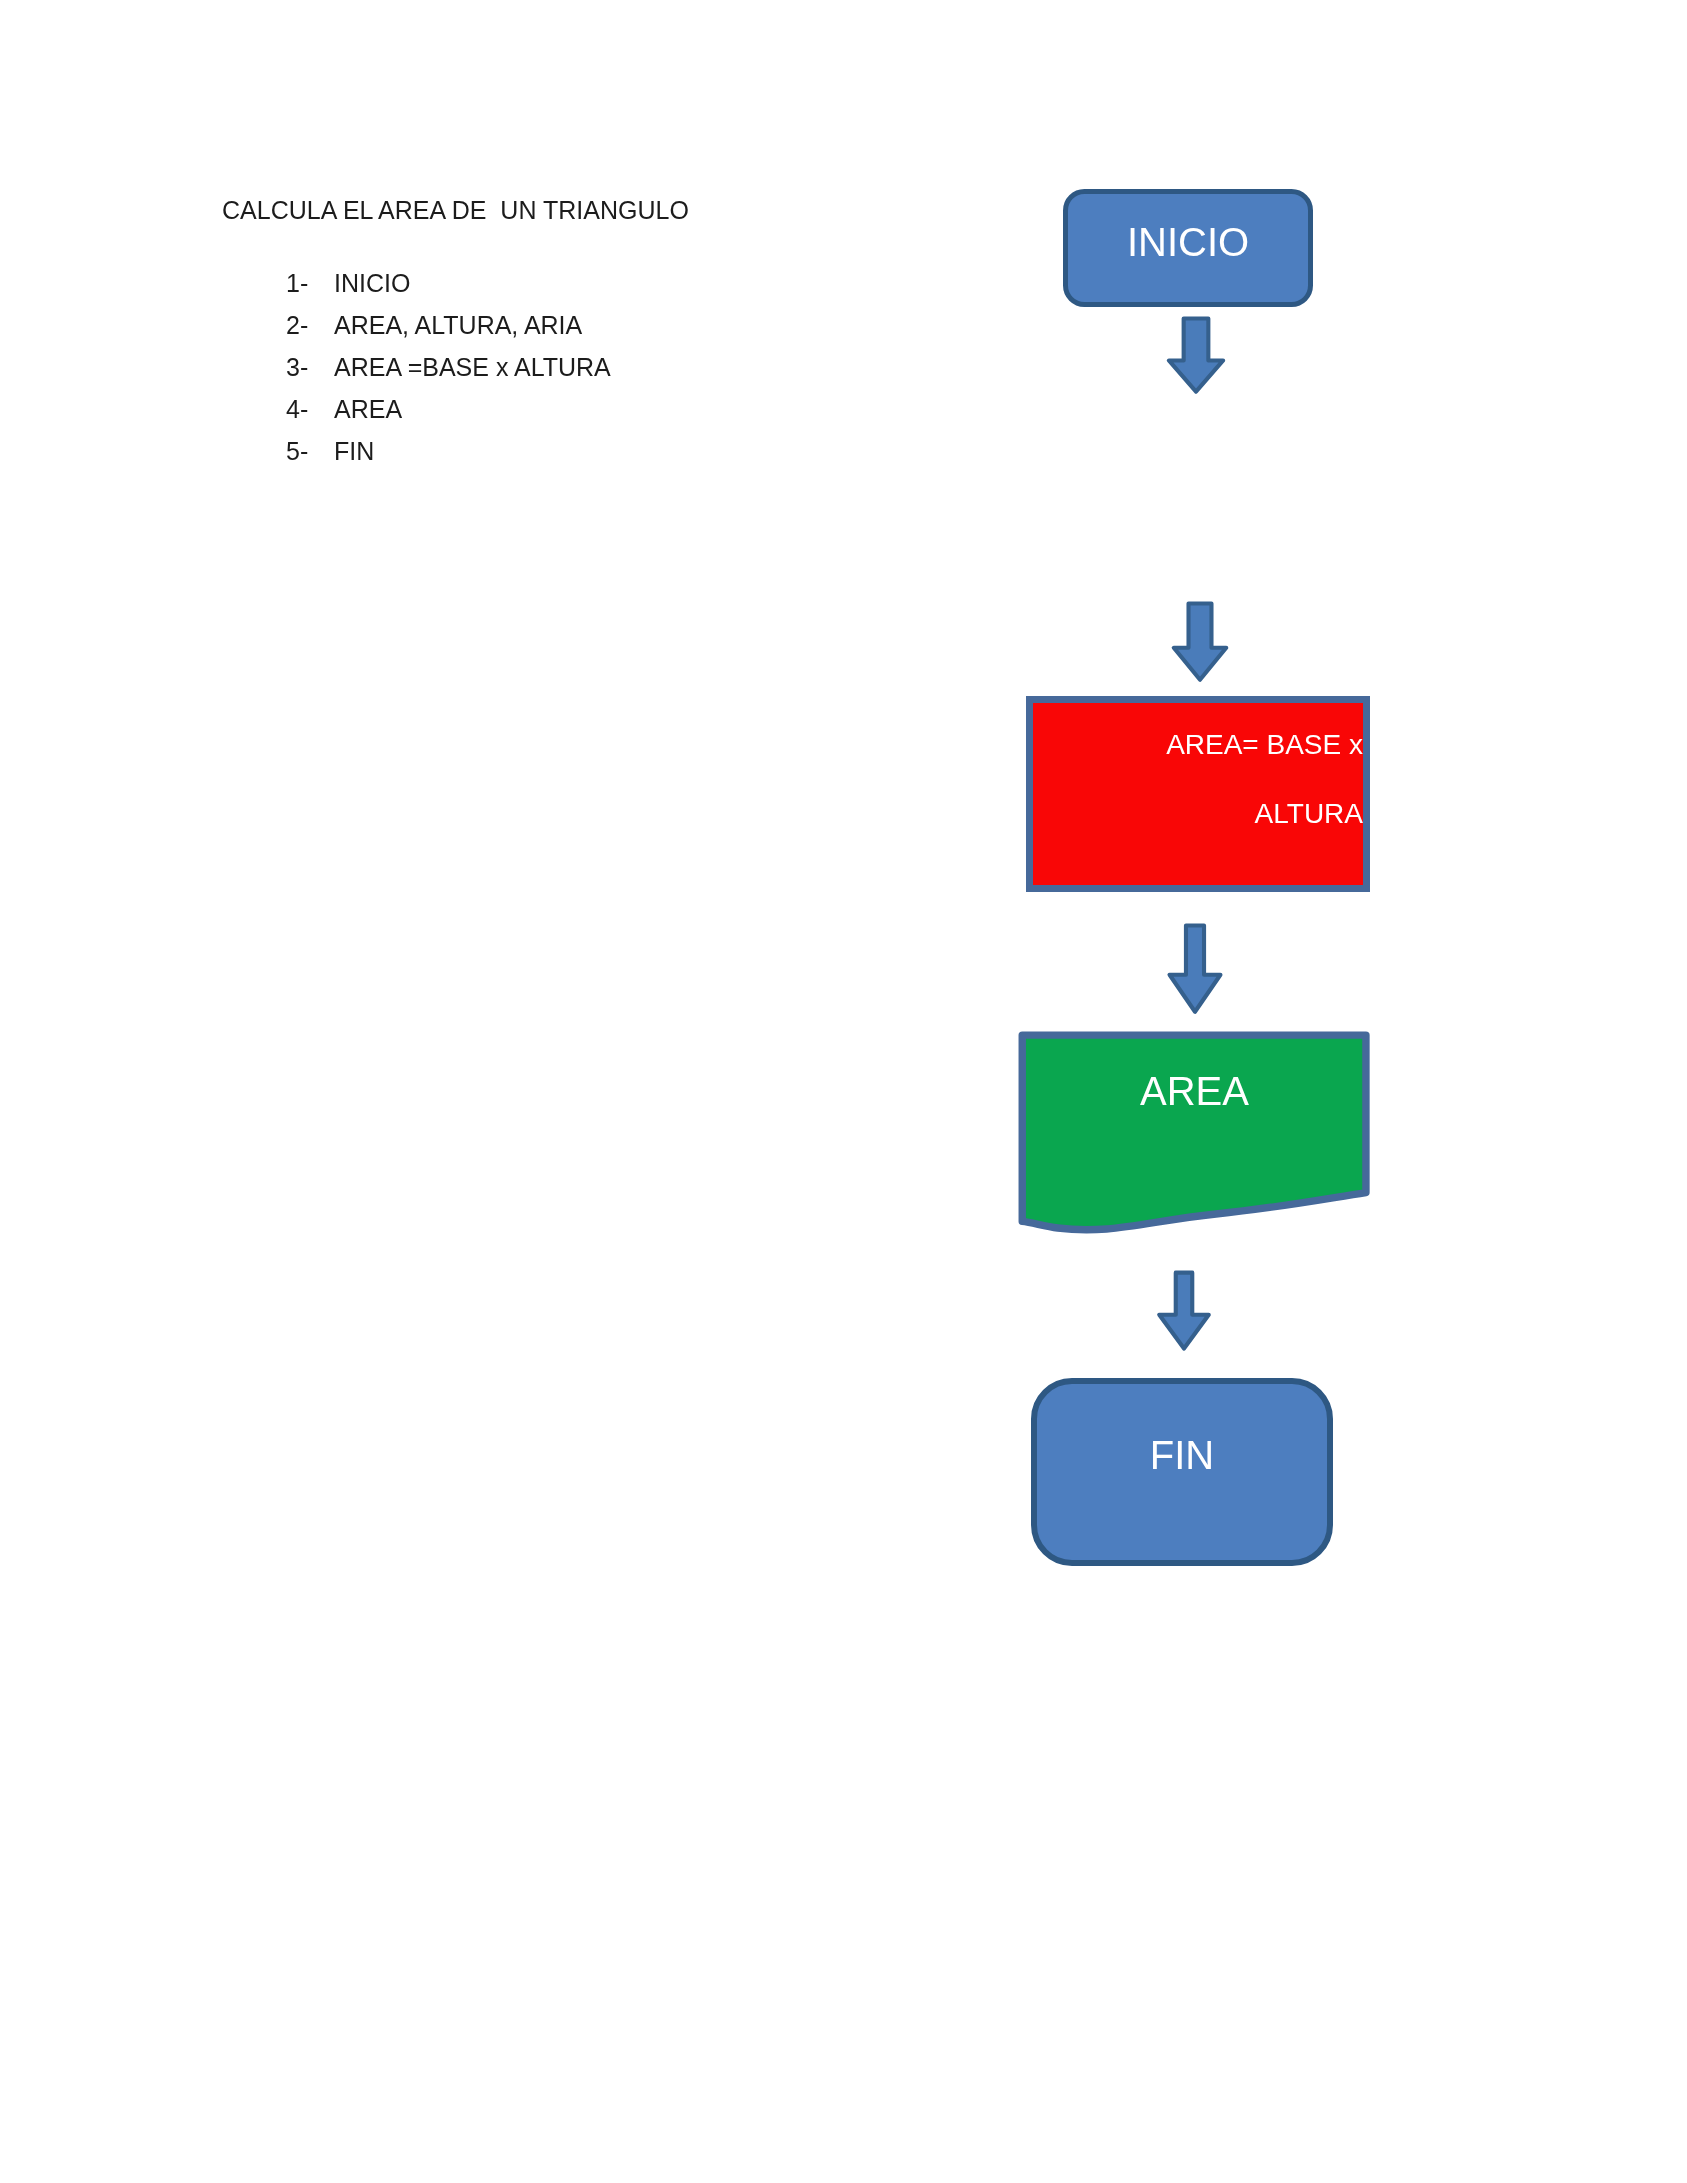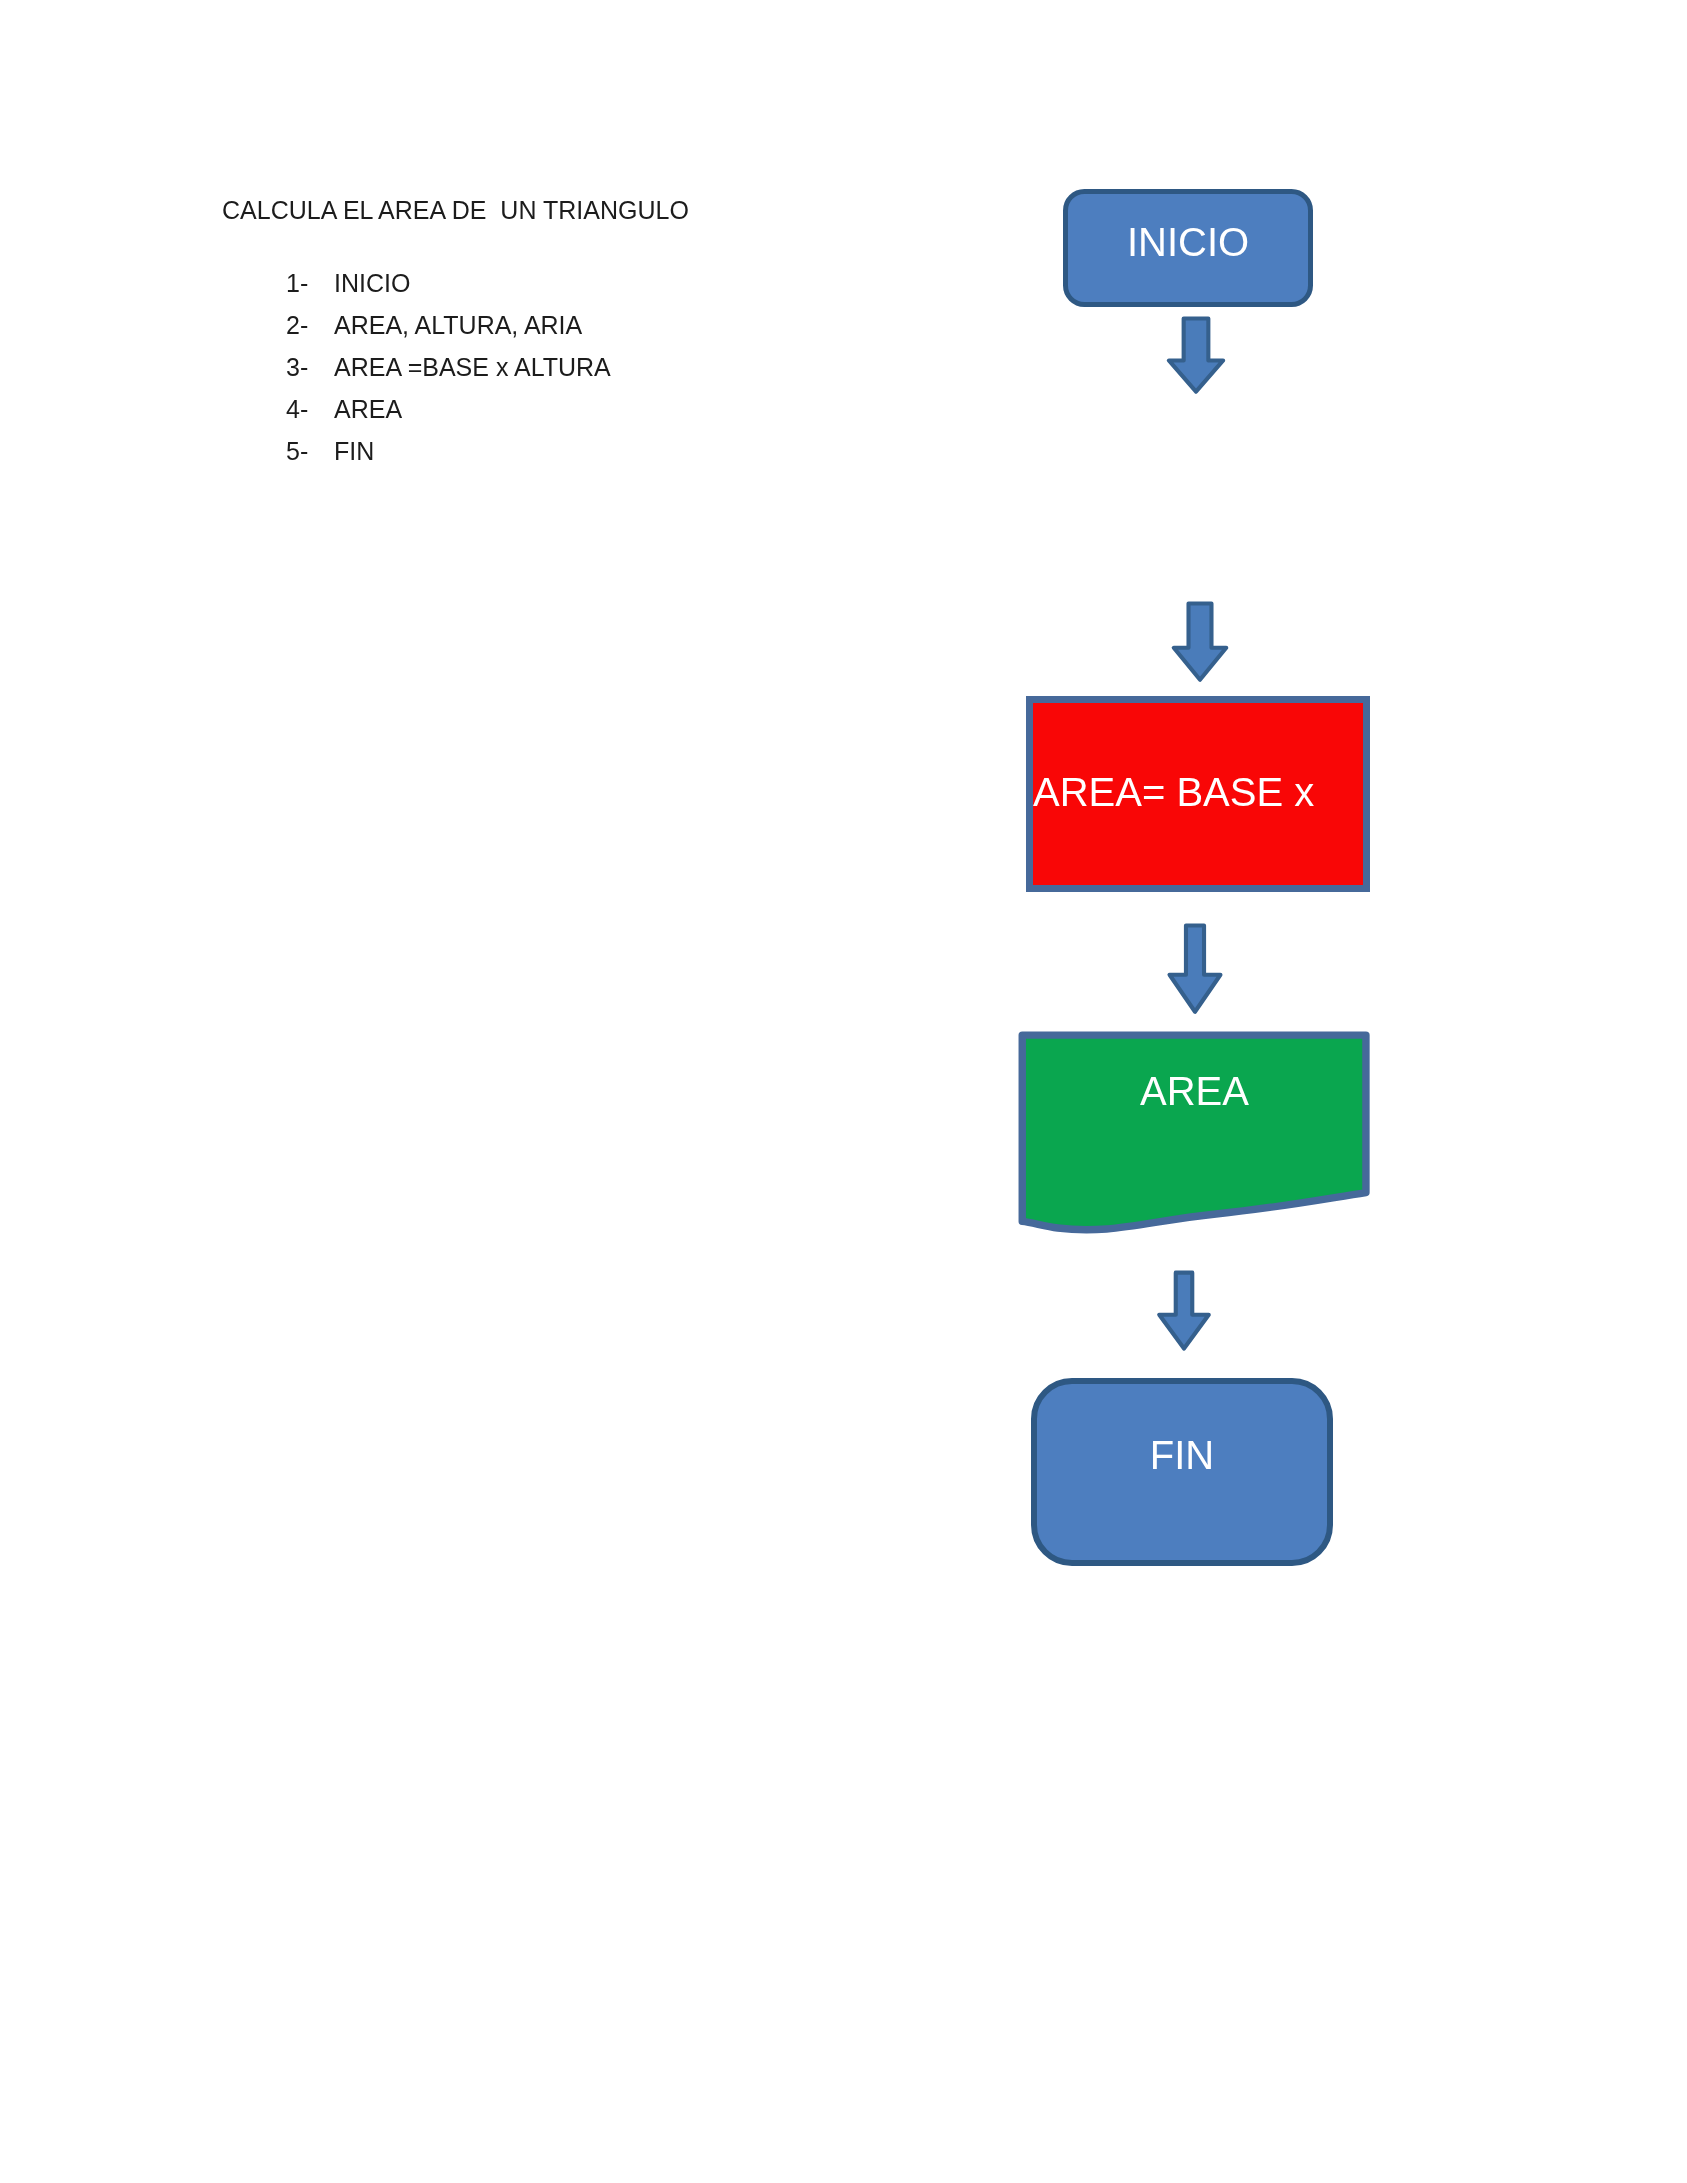--- a/index.html
+++ b/index.html
@@ -69,25 +69,24 @@
     position: absolute;
     left: 1026px; top: 696px;
     width: 344px; height: 196px;
     box-sizing: border-box;
     background: #f90606;
     border: 7.4px solid #46699a;
   }
   .proc-text {
     width: 100%;
     padding-top: 6.6px;
-    text-align: left;
+    text-align: right;
     color: #ffffff;
-    font-size: 40px;
+    font-size: 28px;
     line-height: 69px;
-    margin-top: 48px;
   }
 
   .shape-wrap { position: absolute; }
   .shape-wrap svg { display: block; }
 
   .parallelogram-wrap { left: 1022px; top: 437px; width: 353px; height: 161px; }
   .para-text {
     position: absolute;
     left: 0; top: 18px;
     width: 100%;
@@ -159,20 +158,21 @@
   </svg>
 
 
   <svg class="arrow arrow-2" viewBox="0 0 80 100">
     <path d="M26 3 H54 V57 H72 L40 96 L8 57 H26 Z"></path>
   </svg>
 
   <div class="node-process">
     <div class="proc-text">
       <div>AREA= BASE x</div>
+      <div>ALTURA</div>
     </div>
   </div>
 
   <svg class="arrow arrow-3" viewBox="0 0 80 112">
     <path d="M29 3 H51 V63 H71 L40 108 L9 63 H29 Z"></path>
   </svg>
 
   <div class="shape-wrap document-wrap">
     <svg viewBox="0 0 428 256" width="353" height="211">
       <path d="M5 5 L422 5 L422 196 C 370 204, 318 214, 240 222 C 155 231, 112 247, 48 239 C 32 237, 16 232, 5 231 Z" fill="#0aa64f" stroke="#46699a" stroke-width="9" stroke-linejoin="round"></path>

